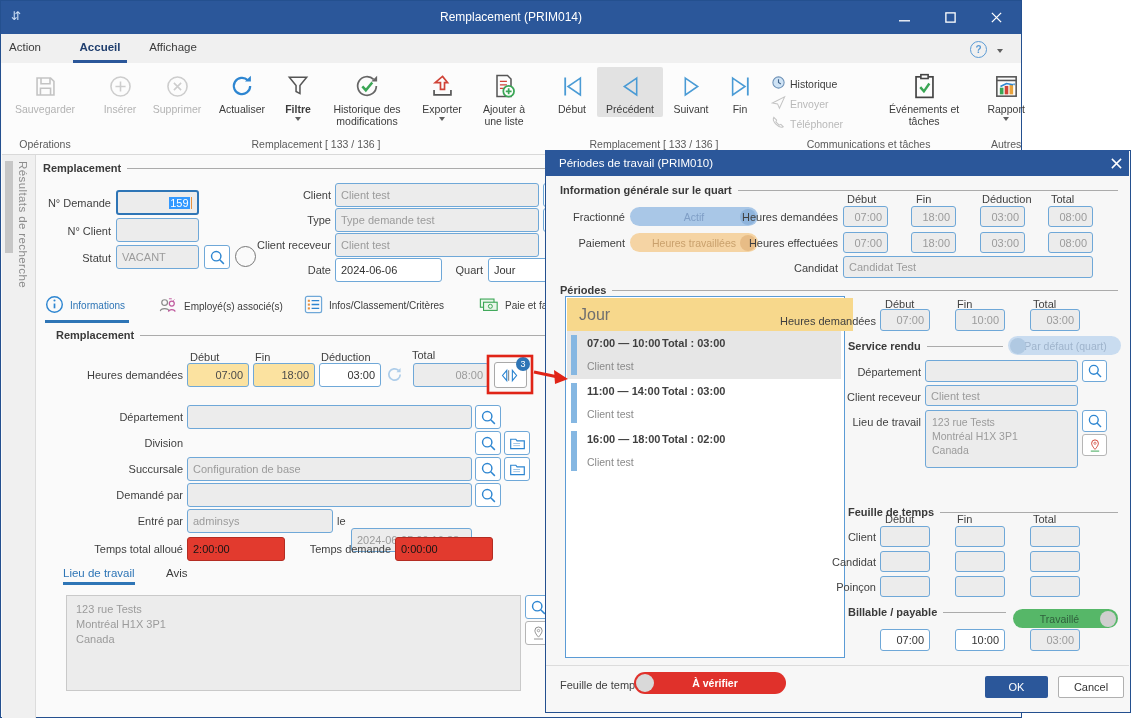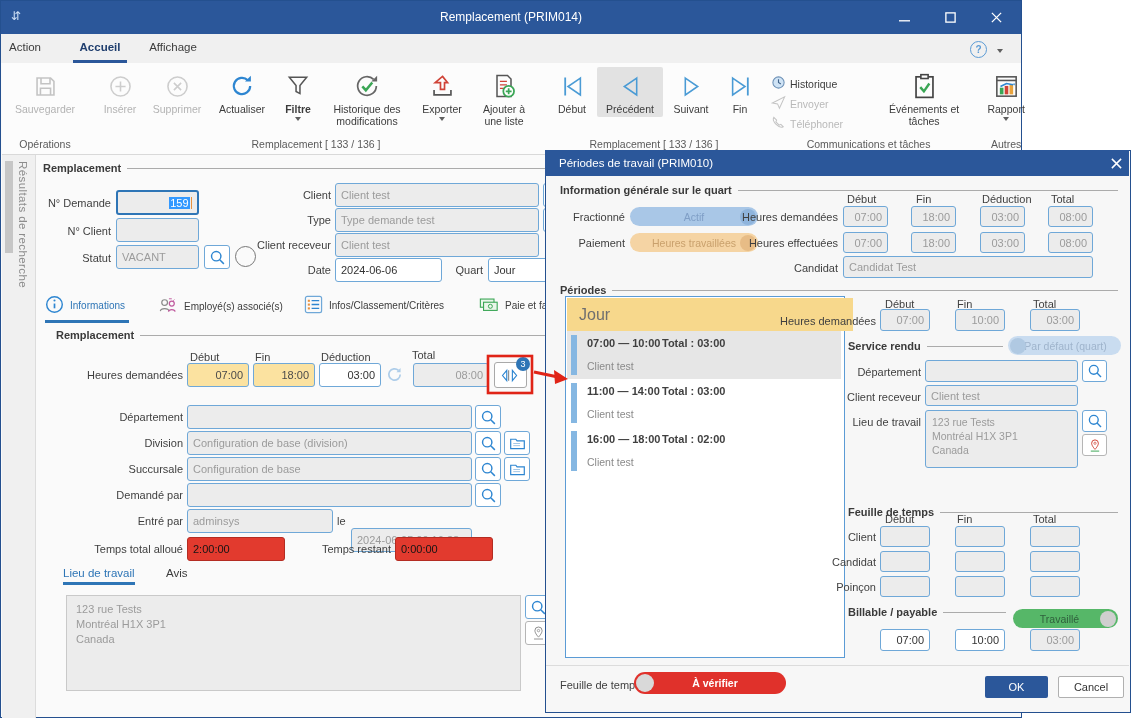--- a/index.html
+++ b/index.html
@@ -398,21 +398,20 @@
     <span class="lbl" style="left:60px;top:410px;width:122px;">Département</span>
     <div class="fld" style="left:186px;top:404px;width:285px;height:24px;"></div>
     <div class="sbtn" style="left:474px;top:404px;width:26px;height:24px;">
         <svg width="17" height="17" viewBox="0 0 20 20">
           <circle cx="8.5" cy="8.5" r="5.5" fill="none" stroke="#2e86d1" stroke-width="1.7"></circle>
           <path d="M12.6 12.6L17.5 17.5" stroke="#2e86d1" stroke-width="1.7"></path>
         </svg>
       </div>
 
     <span class="lbl" style="left:60px;top:436px;width:122px;">Division</span>
-    <div class="fld" style="left:186px;top:430px;width:285px;height:24px;">Configuration de base (division)</div>
     <div class="sbtn" style="left:474px;top:430px;width:26px;height:24px;">
         <svg width="17" height="17" viewBox="0 0 20 20">
           <circle cx="8.5" cy="8.5" r="5.5" fill="none" stroke="#2e86d1" stroke-width="1.7"></circle>
           <path d="M12.6 12.6L17.5 17.5" stroke="#2e86d1" stroke-width="1.7"></path>
         </svg>
       </div>
     <div class="sbtn" style="left:503px;top:430px;width:26px;height:24px;">
         <svg width="17" height="17" viewBox="0 0 20 20">
           <path d="M2 5h6l1.5 2H18v9H2z" fill="#fff" stroke="#2e86d1" stroke-width="1.4"></path>
           <path d="M5 10h8M5 12.5h8" stroke="#9cc3e5" stroke-width="1.1"></path>
@@ -443,21 +442,21 @@
         </svg>
       </div>
 
     <span class="lbl" style="left:60px;top:514px;width:122px;">Entré par</span>
     <div class="fld" style="left:186px;top:508px;width:146px;height:24px;">adminsys</div>
     <span class="abs" style="left:336px;top:514px;">le</span>
     <div class="fld" style="left:350px;top:508px;width:121px;height:24px;margin-top:19px;">2024-06-05 09:16:38</div>
 
     <span class="lbl" style="left:40px;top:542px;width:142px;">Temps total alloué</span>
     <div class="fld red" style="left:186px;top:536px;width:98px;height:24px;">2:00:00</div>
-    <span class="lbl" style="left:292px;top:542px;width:98px;">Temps restant</span>
+    <span class="lbl" style="left:292px;top:542px;width:98px;">Temps demande</span>
     <div class="fld red" style="left:394px;top:536px;width:98px;height:24px;">0:00:00</div>
 
     <span class="abs" style="left:62px;top:566px;color:#2e75b6;font-size:11.5px;border-bottom:3px solid #2e75b6;padding-bottom:3px;">Lieu de travail</span>
     <span class="abs" style="left:165px;top:566px;color:#3c3c3c;font-size:11.5px;">Avis</span>
     <div class="abs pre" style="left:65px;top:594px;width:455px;height:96px;background:#ececec;border:1px solid #c9c9c9;color:#9b9b9b;padding:6px 9px;box-sizing:border-box;">123 rue Tests
 Montréal H1X 3P1
 Canada</div>
     <div class="sbtn" style="left:524px;top:594px;width:26px;height:24px;">
         <svg width="17" height="17" viewBox="0 0 20 20">
           <circle cx="8.5" cy="8.5" r="5.5" fill="none" stroke="#2e86d1" stroke-width="1.7"></circle>

